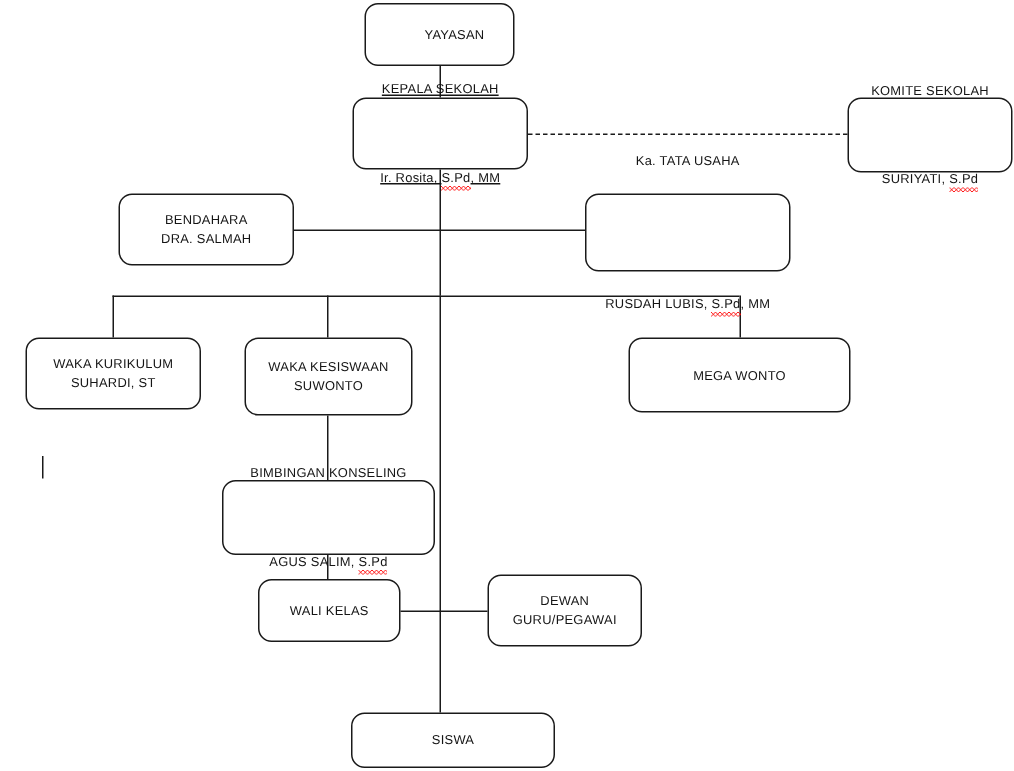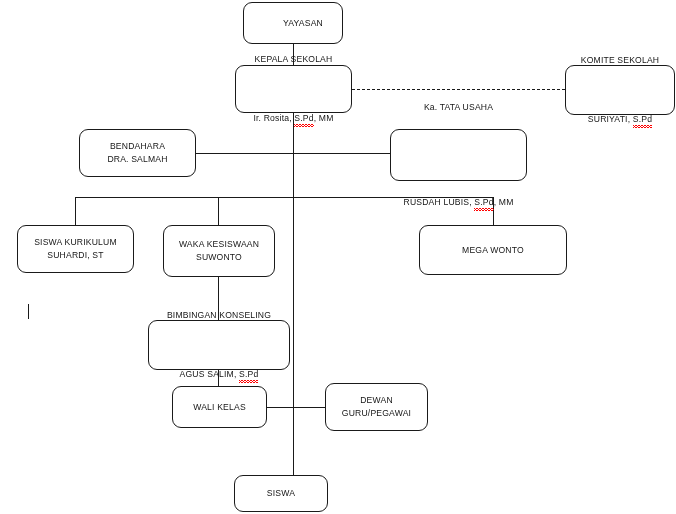--- a/index.html
+++ b/index.html
@@ -75,59 +75,59 @@
   }
 </style>
 </head>
 <body>
 
 <div id="canvas">
   <div id="nodes-layer">
       <div class="node" style="left: 243px; top: 2px; width: 100px; height: 42px; padding-left: 20px;">
         <span class="line1">YAYASAN</span>
       </div>
-      <div class="node" style="left: 235px; top: 65px; width: 117px; height: 48px;">
+      <div class="node" style="left: 235px; top: 65px; width: 117px; height: 48px; text-decoration: underline;">
         <span class="line1">KEPALA SEKOLAH</span>
         <span class="line2"><span>Ir. Rosita, </span><span class="spell">S.Pd</span><span>, MM</span></span>
       </div>
       <div class="node" style="left: 565px; top: 65px; width: 110px; height: 50px;">
         <span class="line1">KOMITE SEKOLAH</span>
         <span class="line2"><span>SURIYATI, </span><span class="spell">S.Pd</span></span>
       </div>
       <div class="node" style="left: 79px; top: 129px; width: 117px; height: 48px;">
         <span class="line1">BENDAHARA</span>
         <span class="line2"><span>DRA. SALMAH</span></span>
       </div>
       <div class="node" style="left: 390px; top: 129px; width: 137px; height: 52px; gap: 36px;">
         <span class="line1">Ka. TATA USAHA</span>
         <span class="line2"><span>RUSDAH LUBIS, </span><span class="spell">S.Pd</span><span>, MM</span></span>
       </div>
       <div class="node" style="left: 17px; top: 225px; width: 117px; height: 48px;">
-        <span class="line1">SISWA KURIKULUM</span>
+        <span class="line1">WAKA KURIKULUM</span>
         <span class="line2"><span>SUHARDI, ST</span></span>
       </div>
       <div class="node" style="left: 163px; top: 225px; width: 112px; height: 52px;">
         <span class="line1">WAKA KESISWAAN</span>
         <span class="line2"><span>SUWONTO</span></span>
       </div>
       <div class="node" style="left: 419px; top: 225px; width: 148px; height: 50px;">
         <span class="line2"><span>MEGA WONTO</span></span>
       </div>
       <div class="node" style="left: 148px; top: 320px; width: 142px; height: 50px;">
         <span class="line1">BIMBINGAN KONSELING</span>
         <span class="line2"><span>AGUS SALIM, </span><span class="spell">S.Pd</span></span>
       </div>
       <div class="node" style="left: 172px; top: 386px; width: 95px; height: 42px;">
         <span class="line1">WALI KELAS</span>
       </div>
       <div class="node" style="left: 325px; top: 383px; width: 103px; height: 48px;">
         <span class="line1">DEWAN</span>
         <span class="line2"><span>GURU/PEGAWAI</span></span>
       </div>
-      <div class="node" style="left: 234px; top: 475px; width: 94px; height: 37px;">
+      <div class="node" style="left: 234px; top: 475px; width: 136px; height: 37px;">
         <span class="line1">SISWA</span>
       </div>
     </div>
   <div id="conn-layer">
       <div class="conn v" style="left: 293px; top: 44px; height: 21px;"></div>
       <div class="dashed" style="left: 352px; top: 89px; width: 213px;"></div>
       <div class="conn v" style="left: 293px; top: 113px; height: 84px;"></div>
       <div class="conn h" style="left: 196px; top: 153px; width: 194px;"></div>
       <div class="conn h" style="left: 75px; top: 197px; width: 418px;"></div>
       <div class="conn v" style="left: 75px; top: 197px; height: 28px;"></div>

